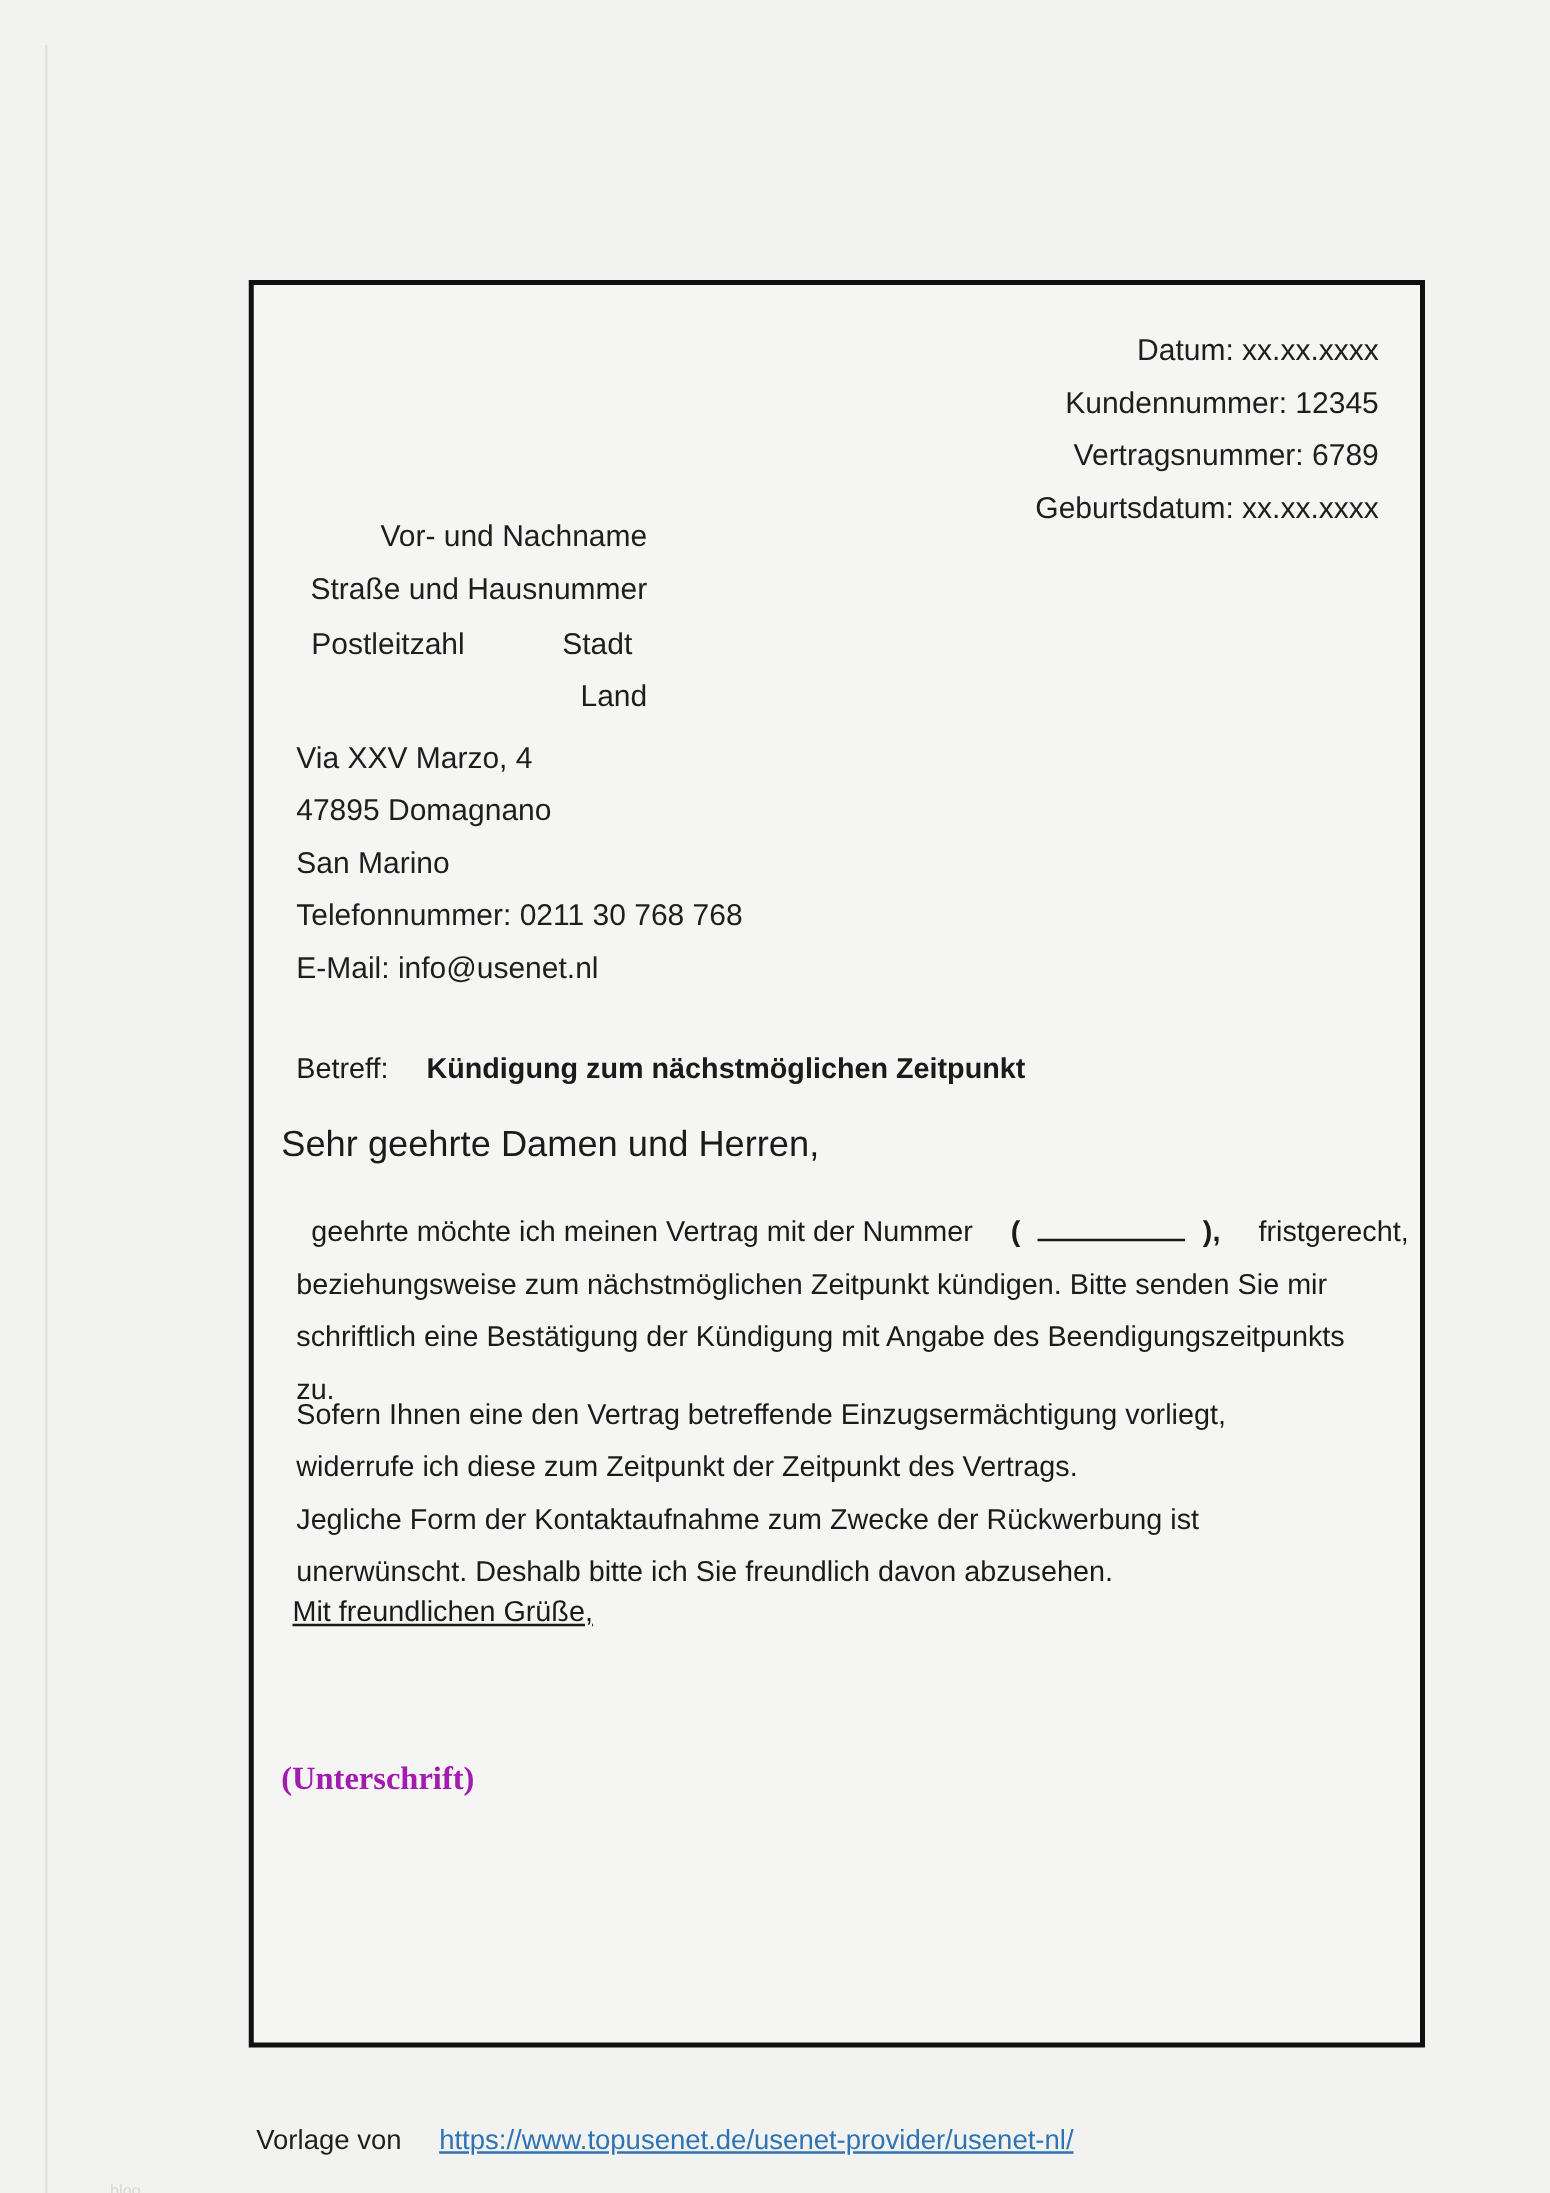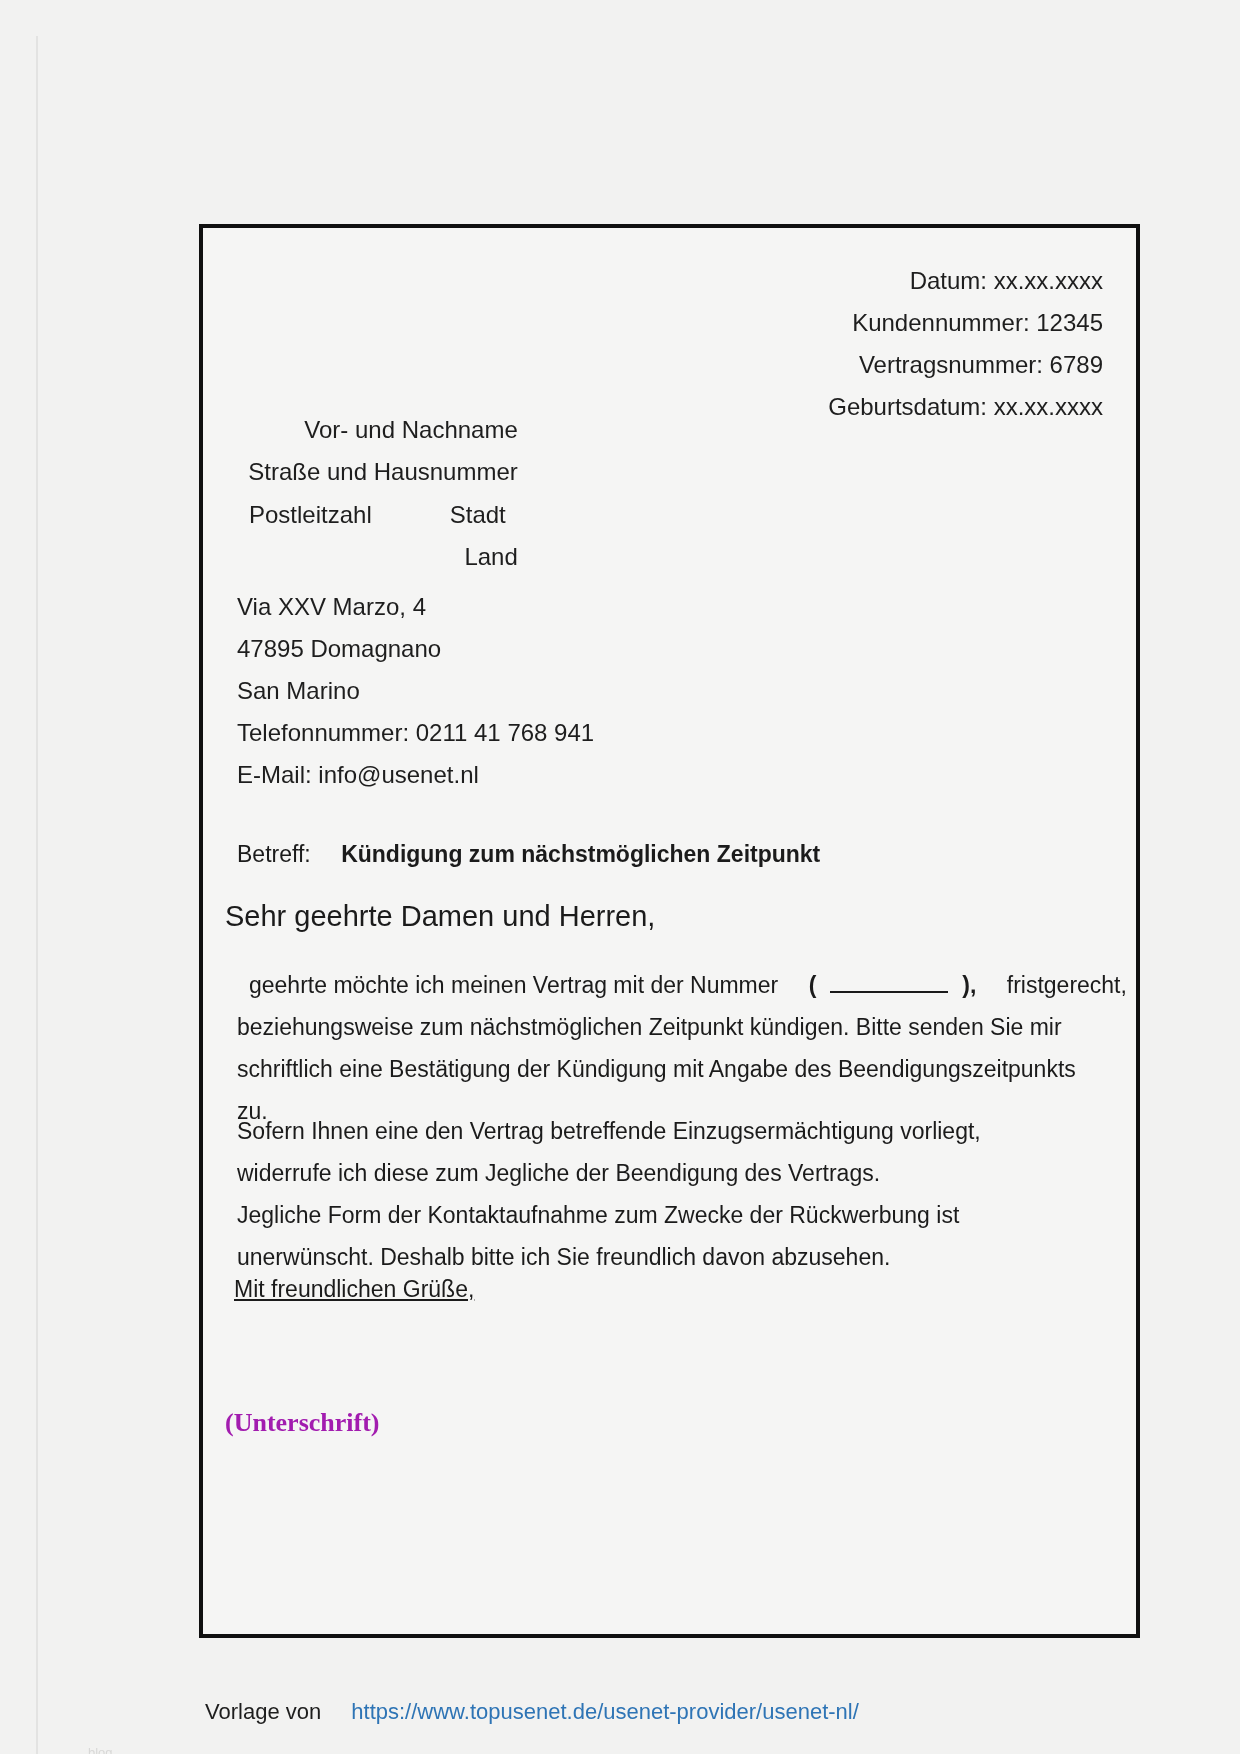--- a/index.html
+++ b/index.html
@@ -79,20 +79,21 @@
     white-space: nowrap;
   }
   .footer {
     position: absolute; left: 143px; top: 1650px;
     font-size: 22px; line-height: 28px;
     color: #1e1e1e;
     white-space: nowrap;
   }
   .footer a {
     color: #2e74b5;
+    text-decoration: underline;
     cursor: pointer;
     text-align: center;
   }
   .watermark {
     position: absolute; left: 38px; top: 1697px;
     font-size: 13px; color: #d8d8d7;
   }
 </style>
 </head>
 <body>
@@ -112,38 +113,38 @@
       <div class="row">Vor- und Nachname</div>
       <div class="row">Straße und Hausnummer</div>
       <div class="row"><span>Postleitzahl</span><span class="gap"></span><span>Stadt</span></div>
       <div class="row">Land</div>
     </div>
 
     <div class="recipient">
       <div>Via XXV Marzo, 4</div>
       <div>47895 Domagnano</div>
       <div>San Marino</div>
-      <div>Telefonnummer: 0211 41 768 941</div>
+      <div>Telefonnummer: 0211 30 768 768</div>
       <div>E-Mail: info@usenet.nl</div>
     </div>
 
     <div class="subject"><span>Betreff: </span><span class="title">Kündigung zum nächstmöglichen Zeitpunkt</span></div>
 
     <div class="salutation">Sehr geehrte Damen und Herren,</div>
 
     <div class="para p1">
       <div class="line"><span>geehrte möchte ich meinen Vertrag mit der Nummer </span><span class="paren">(</span><span class="blank"></span><span class="paren">), </span><span>fristgerecht,</span></div>
       <div class="line">beziehungsweise zum nächstmöglichen Zeitpunkt kündigen. Bitte senden Sie mir</div>
       <div class="line">schriftlich eine Bestätigung der Kündigung mit Angabe des Beendigungszeitpunkts</div>
       <div class="line">zu.</div>
     </div>
 
     <div class="para p2">
       <div class="line">Sofern Ihnen eine den Vertrag betreffende Einzugsermächtigung vorliegt,</div>
-      <div class="line">widerrufe ich diese zum Jegliche der Beendigung des Vertrags.</div>
+      <div class="line">widerrufe ich diese zum Zeitpunkt der Zeitpunkt des Vertrags.</div>
     </div>
 
     <div class="para p3">
       <div class="line">Jegliche Form der Kontaktaufnahme zum Zwecke der Rückwerbung ist</div>
       <div class="line">unerwünscht. Deshalb bitte ich Sie freundlich davon abzusehen.</div>
     </div>
 
     <div class="closing">Mit freundlichen Grüße,</div>
 
     <div class="signature">(Unterschrift)</div>

